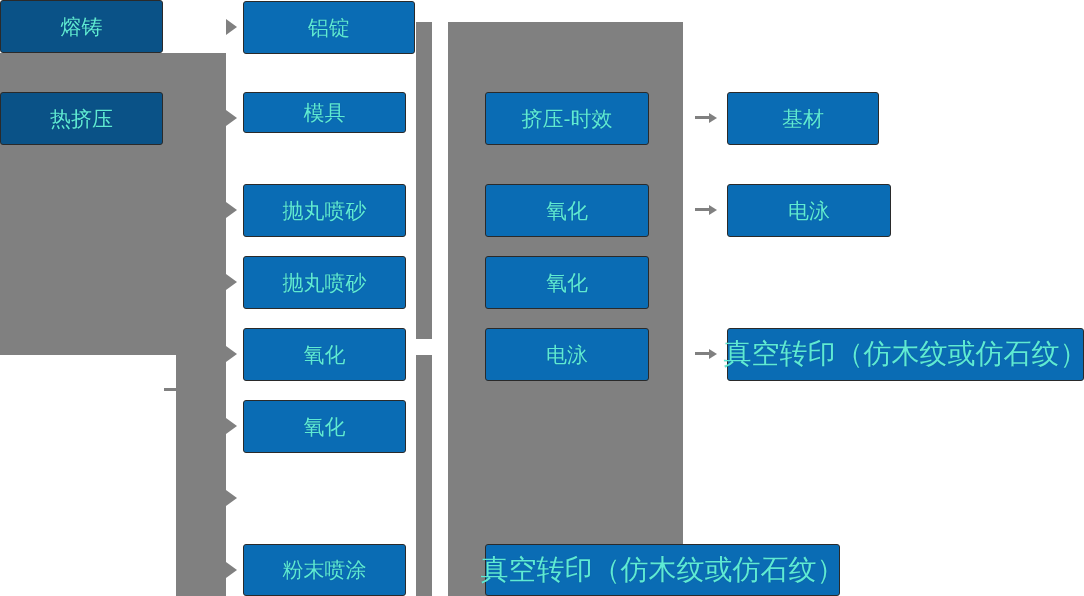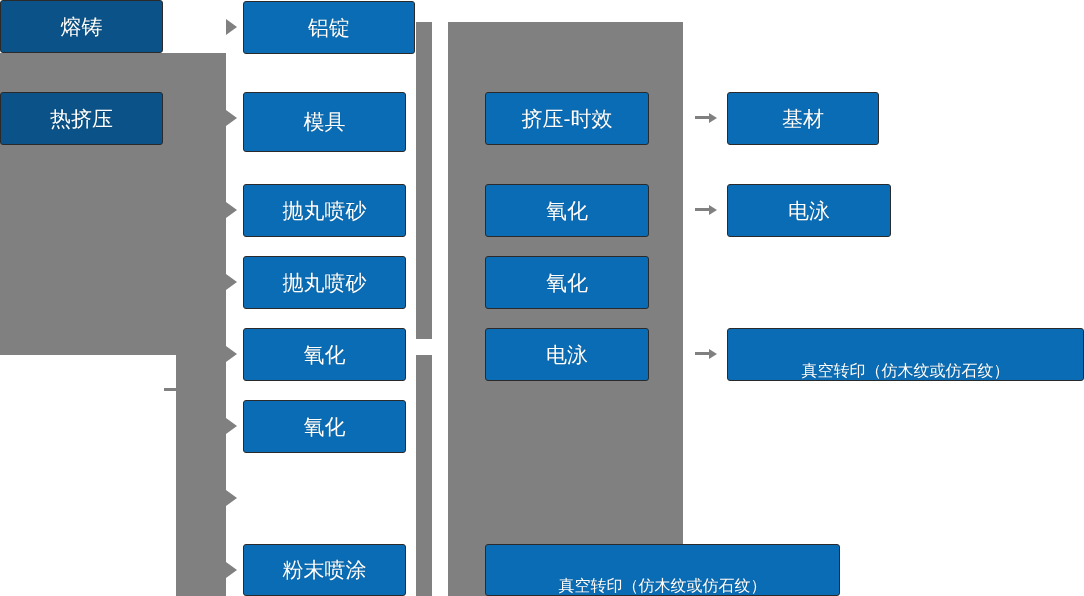--- a/index.html
+++ b/index.html
@@ -18,26 +18,26 @@
   
   .conn{position:absolute;height:3px;background:#808080;}
   .conn-head{position:absolute;width:0;height:0;border-style:solid;border-width:5px 0 5px 8px;border-color:transparent transparent transparent #808080;}
 
   
   .wline{position:absolute;background:#ffffff;height:3px;}
 
   
   .box{position:absolute;box-sizing:border-box;
        display:flex;align-items:center;justify-content:center;
-       color:#ffffff;border:1px solid #2a2a2a;border-radius:3px;
+       color:#5eead4;border:1px solid #2a2a2a;border-radius:3px;
        font-size:21px;line-height:1.1;white-space:nowrap;
        text-shadow:0 0 1px rgba(0,0,0,.25);}
   .box.dark{background:#0A5287;}
   .box.light{background:#0A6CB4;}
-  .box.wide{font-size:16px;align-items:flex-end;}
+  .box.wide{font-size:28px;}
 </style>
 </head>
 <body>
 
 <div id="canvas">
 
   <div class="gray" style="left:0px;top:53px;width:226px;height:302px;"></div>
   <div class="gray" style="left:176px;top:355px;width:50px;height:241px;"></div>
 
   <div class="gray-arrow tri-down" style="left:70px;top:74px;"></div>
@@ -83,21 +83,21 @@
 
   <div class="box dark" style="left:0px;top:92px;width:163px;height:53px;">
     <span>热挤压</span>
   </div>
 
 
   <div class="box light" style="left:243px;top:1px;width:172px;height:53px;">
     <span>铝锭</span>
   </div>
 
-  <div class="box light" style="left:243px;top:92px;width:163px;height:60px;">
+  <div class="box light" style="left:243px;top:92px;width:163px;height:41px;">
     <span>模具</span>
   </div>
 
   <div class="box light" style="left:243px;top:184px;width:163px;height:53px;">
     <span>抛丸喷砂</span>
   </div>
 
   <div class="box light" style="left:243px;top:256px;width:163px;height:53px;">
     <span>抛丸喷砂</span>
   </div>

